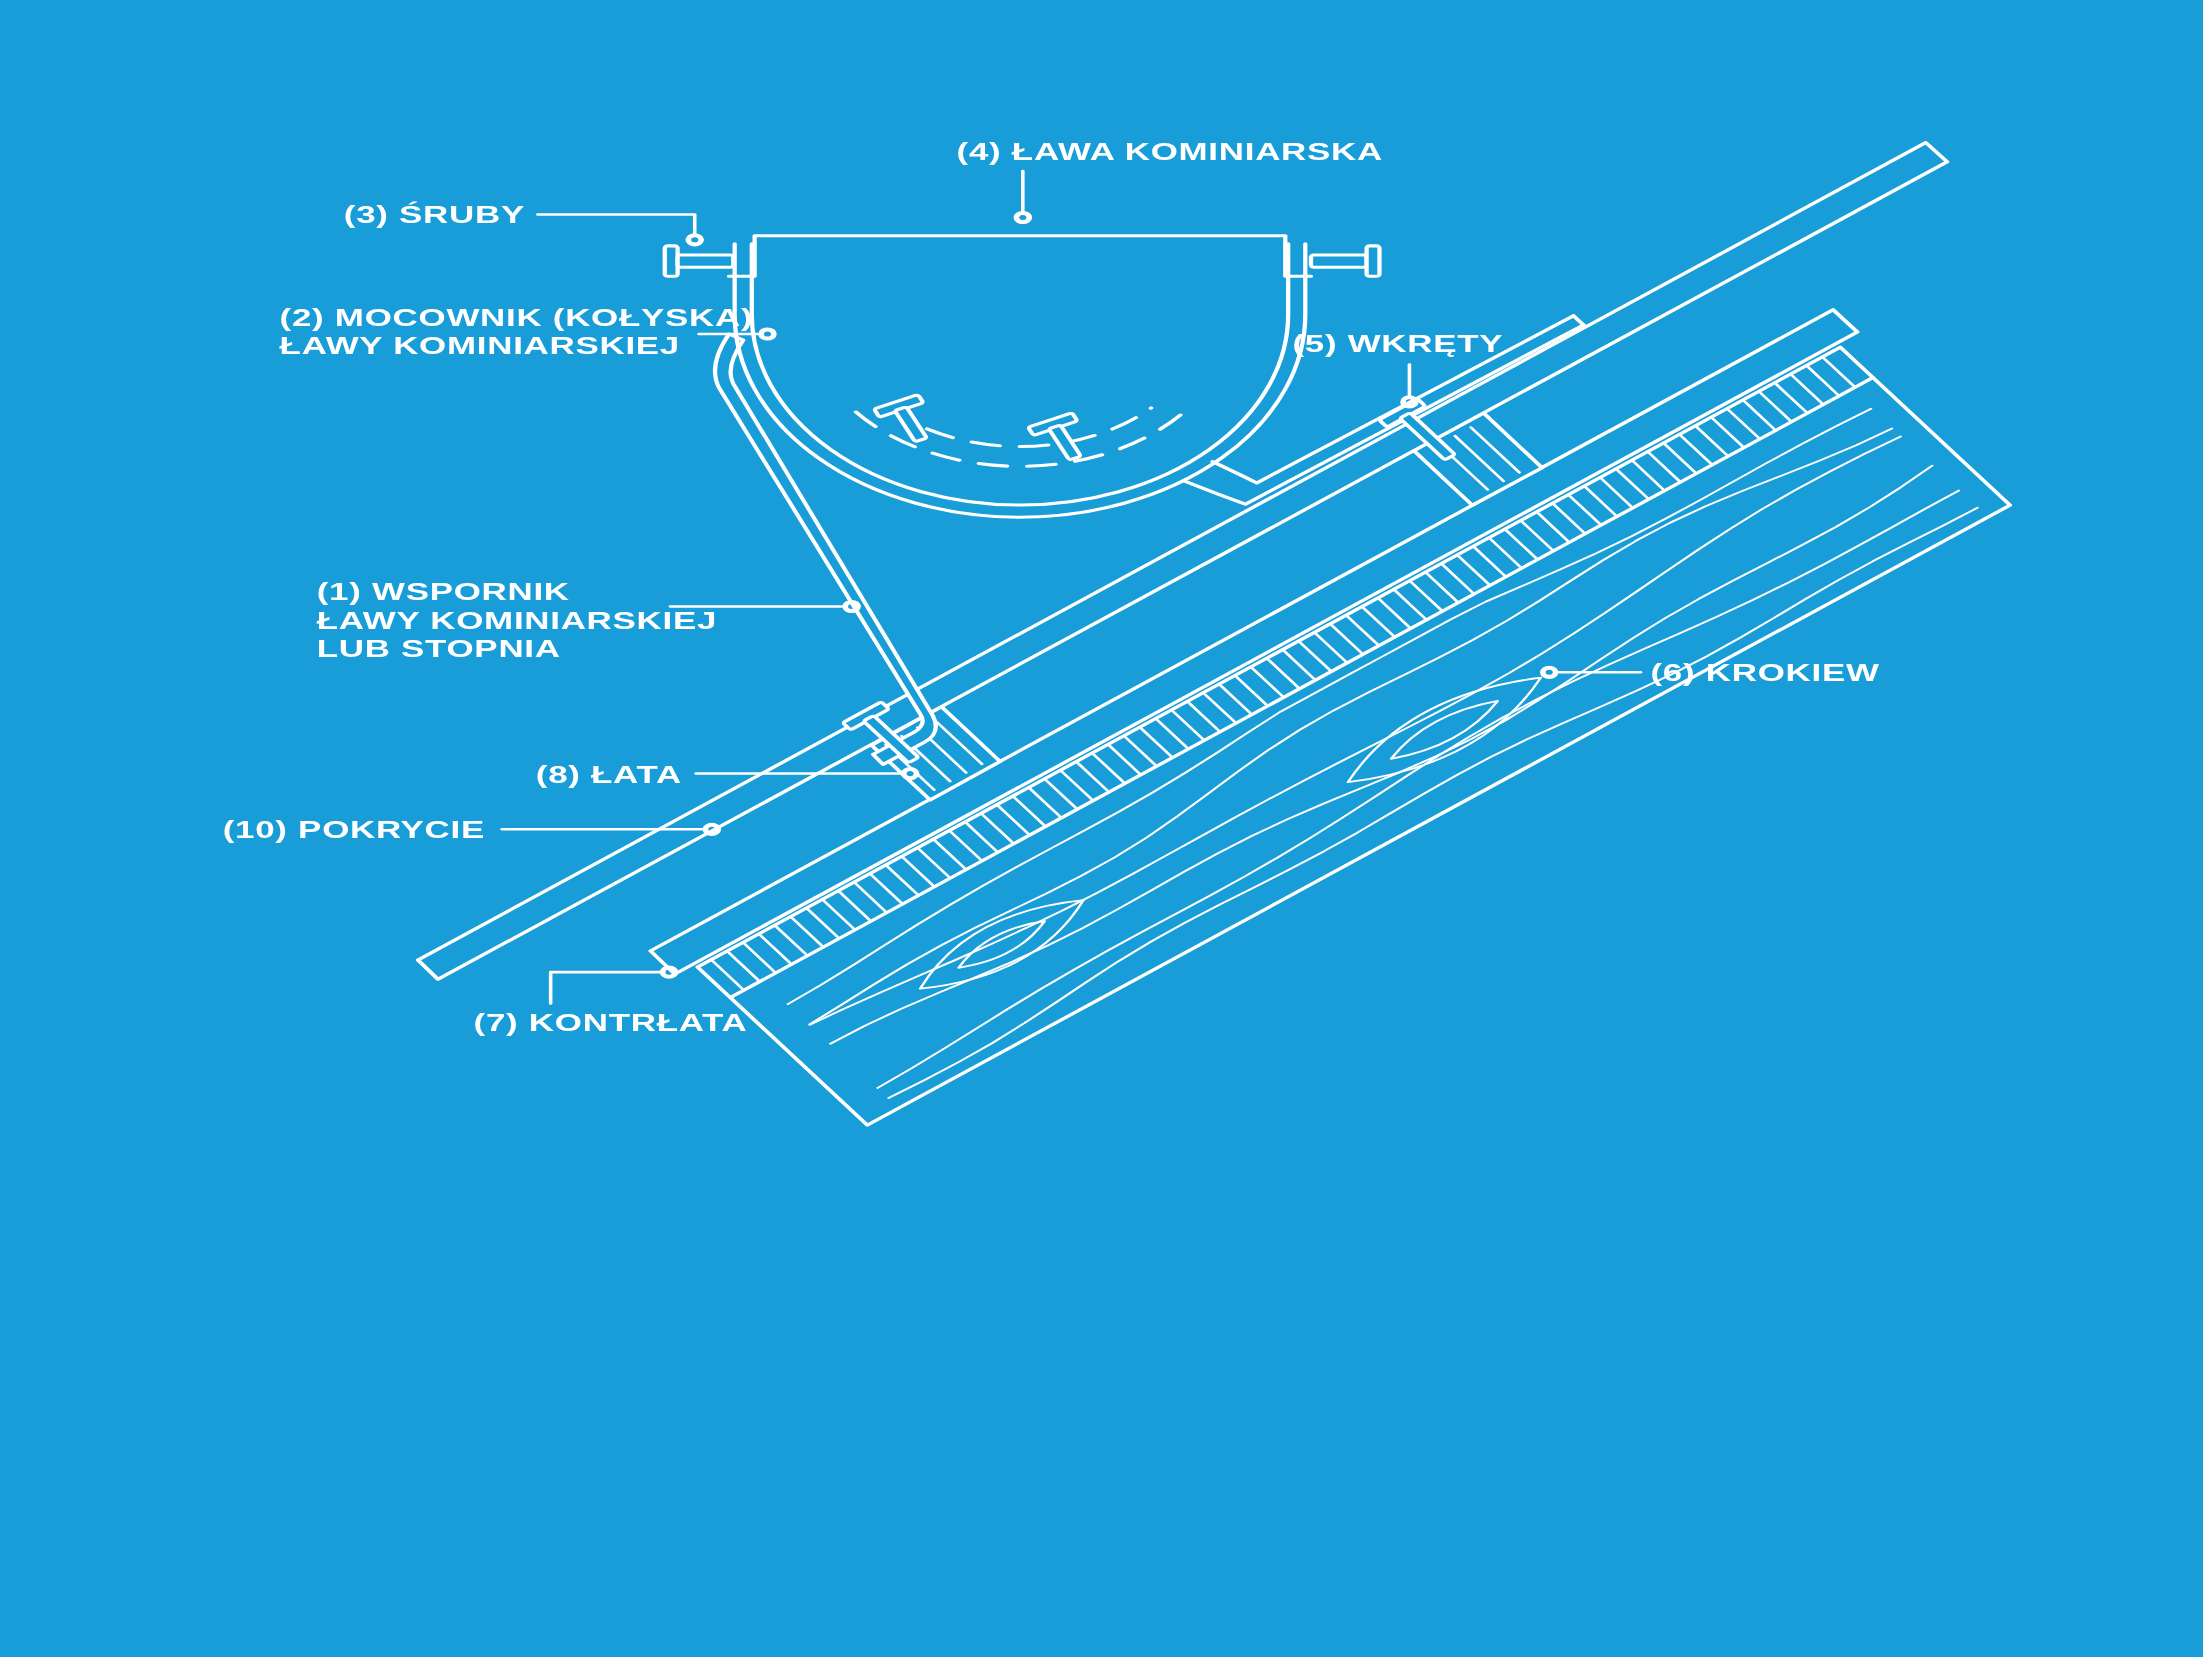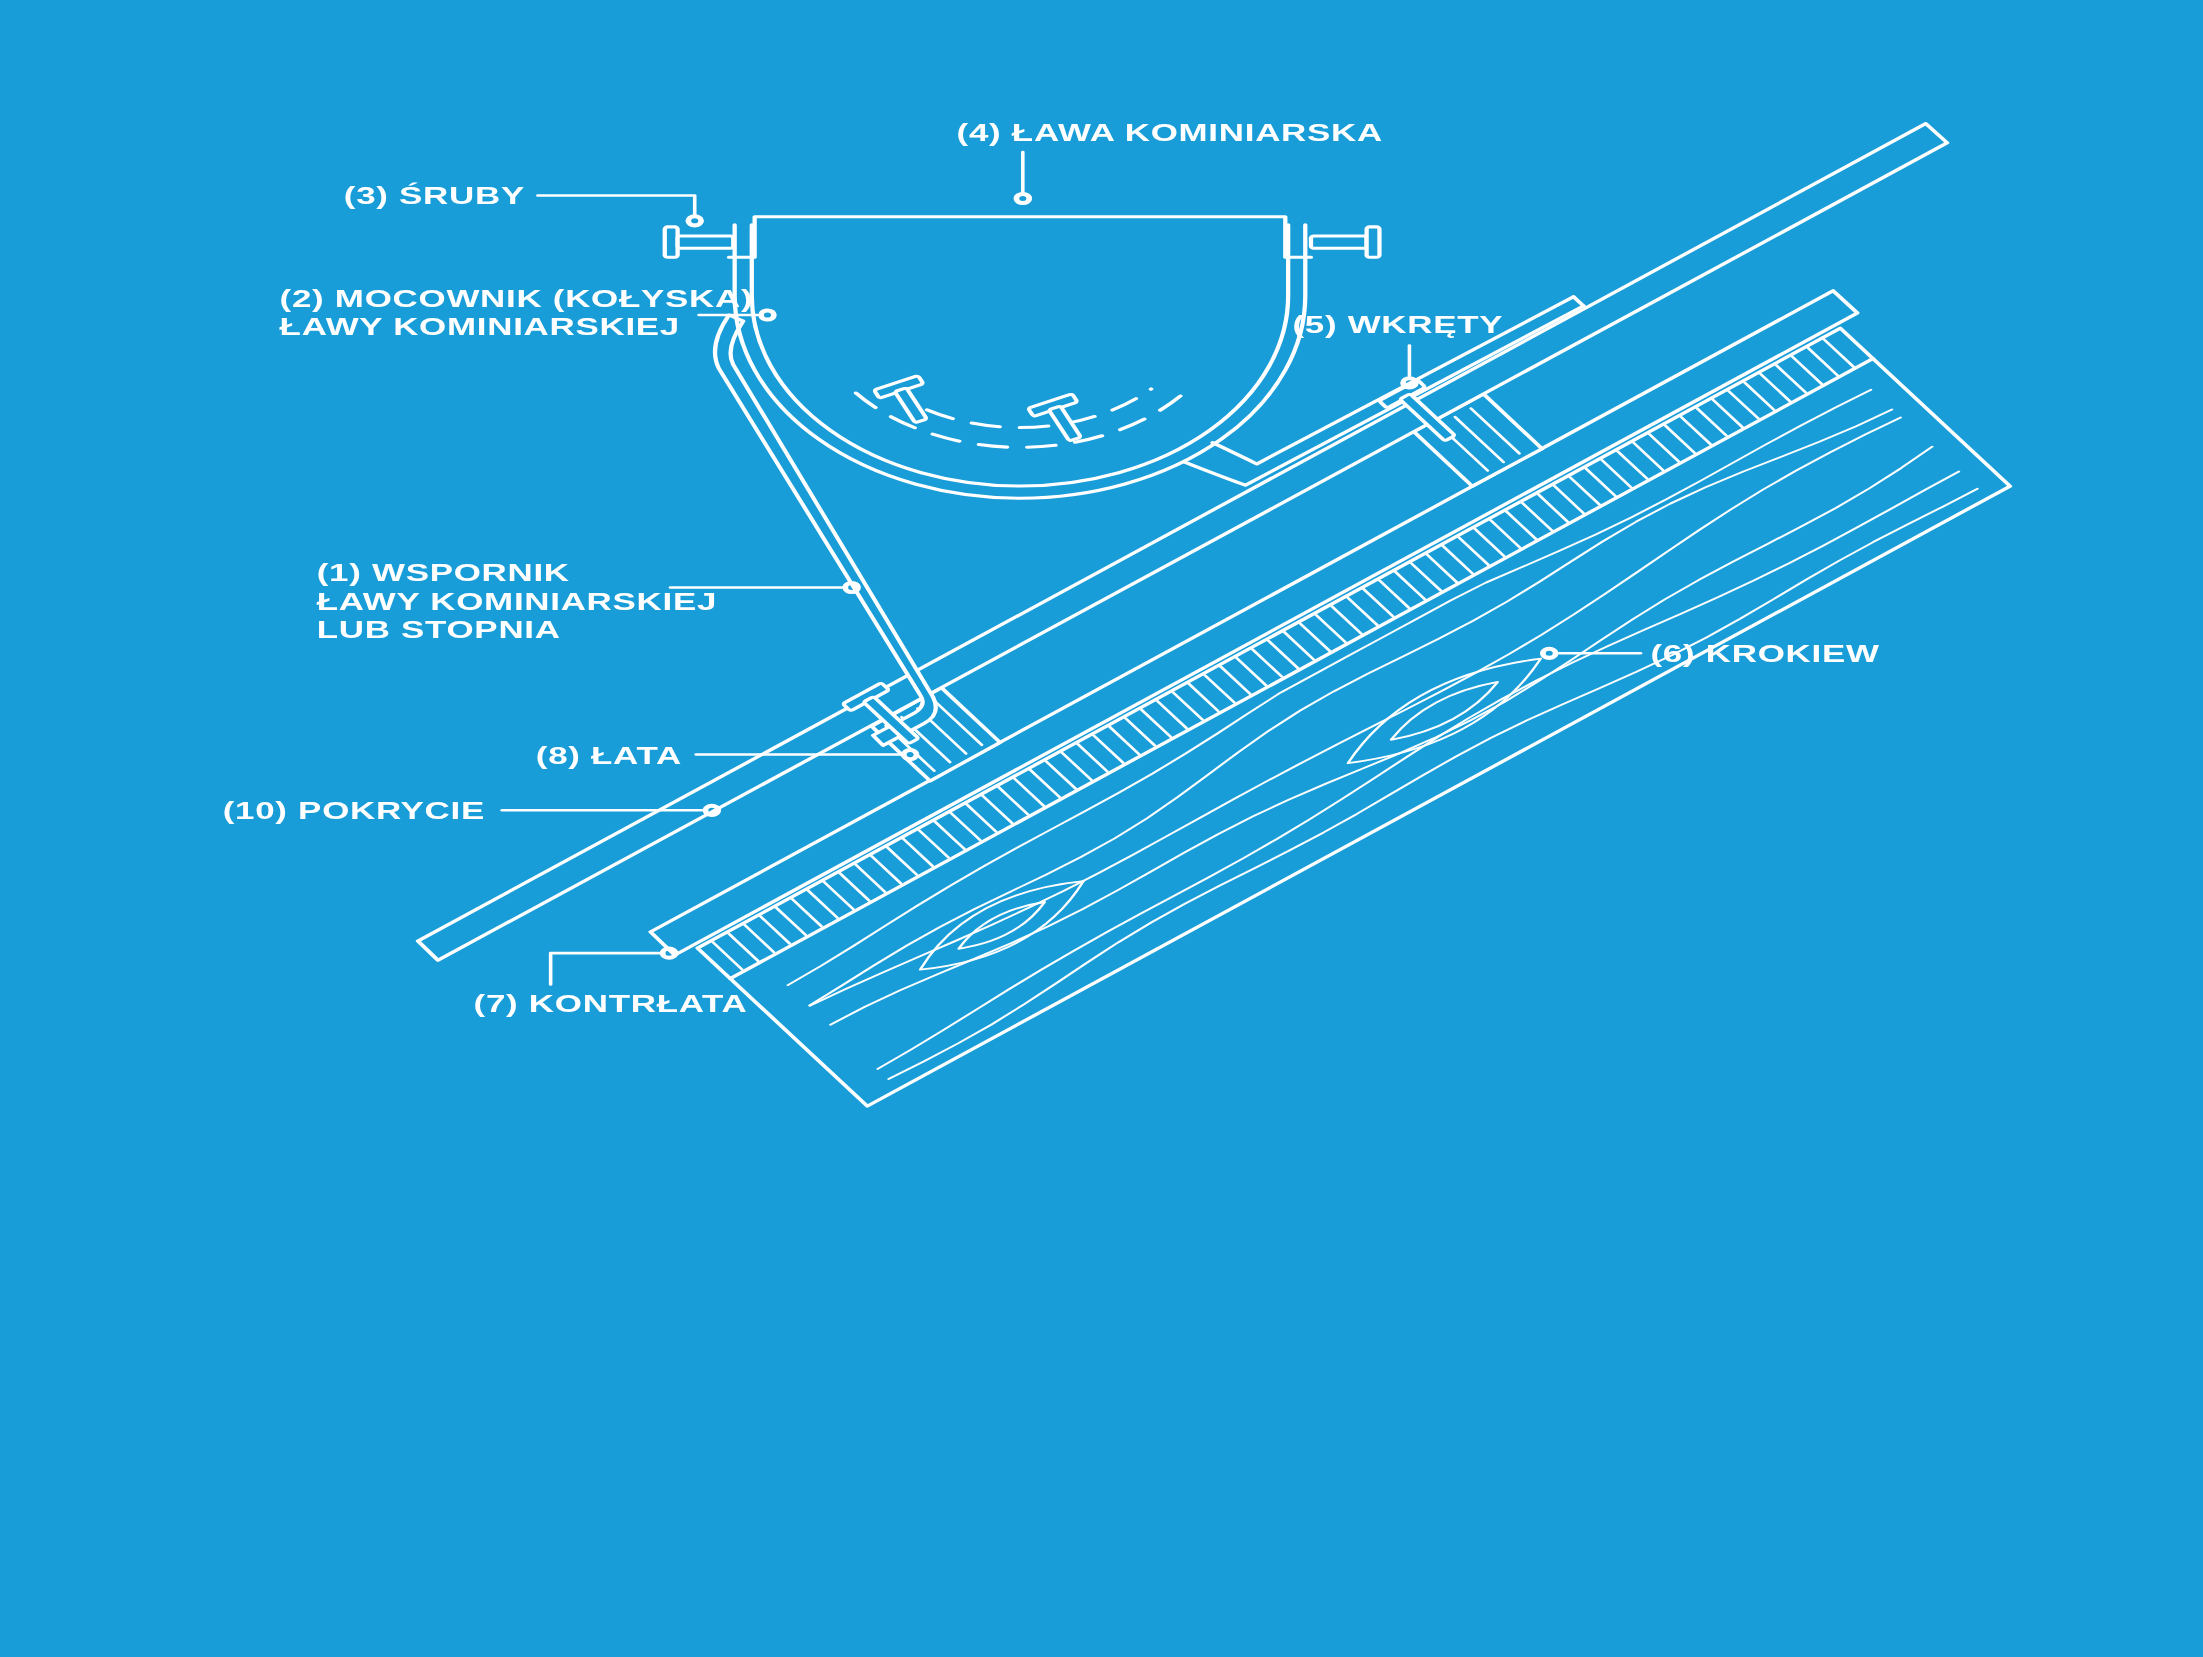--- a/index.html
+++ b/index.html
@@ -1,18 +1,18 @@
 <!DOCTYPE html>
 <html style="--bg: #189dd9; --line: #ffffff;font-size:14.7px"><head>
 <meta charset="utf-8">
 <title>Diagram</title>
 <style>
   :root{ --bg:#189dd9; --line:#ffffff; }
   html,body{ margin:0; padding:0; background:var(--bg); }
-  .stage{ position:relative; width:2204px; height:1178px; background:var(--bg); overflow:hidden; }
+  .stage{ position:relative; width:2204px; height:1178px; background:var(--bg); overflow:hidden;margin-top:19px; }
   svg{ display:block; width:100%; height:100%; }
   .ink path, .ink line, .ink rect, .ink circle{ stroke:var(--line); }
   .bgfill{ fill:var(--bg); }
   .nofill{ fill:none; }
   .dot{ fill:none; stroke-width:4; }
   text{
     font-family:"Liberation Sans", sans-serif;
     font-weight:700;
     font-size:24.5px;
     letter-spacing:0.5px;

